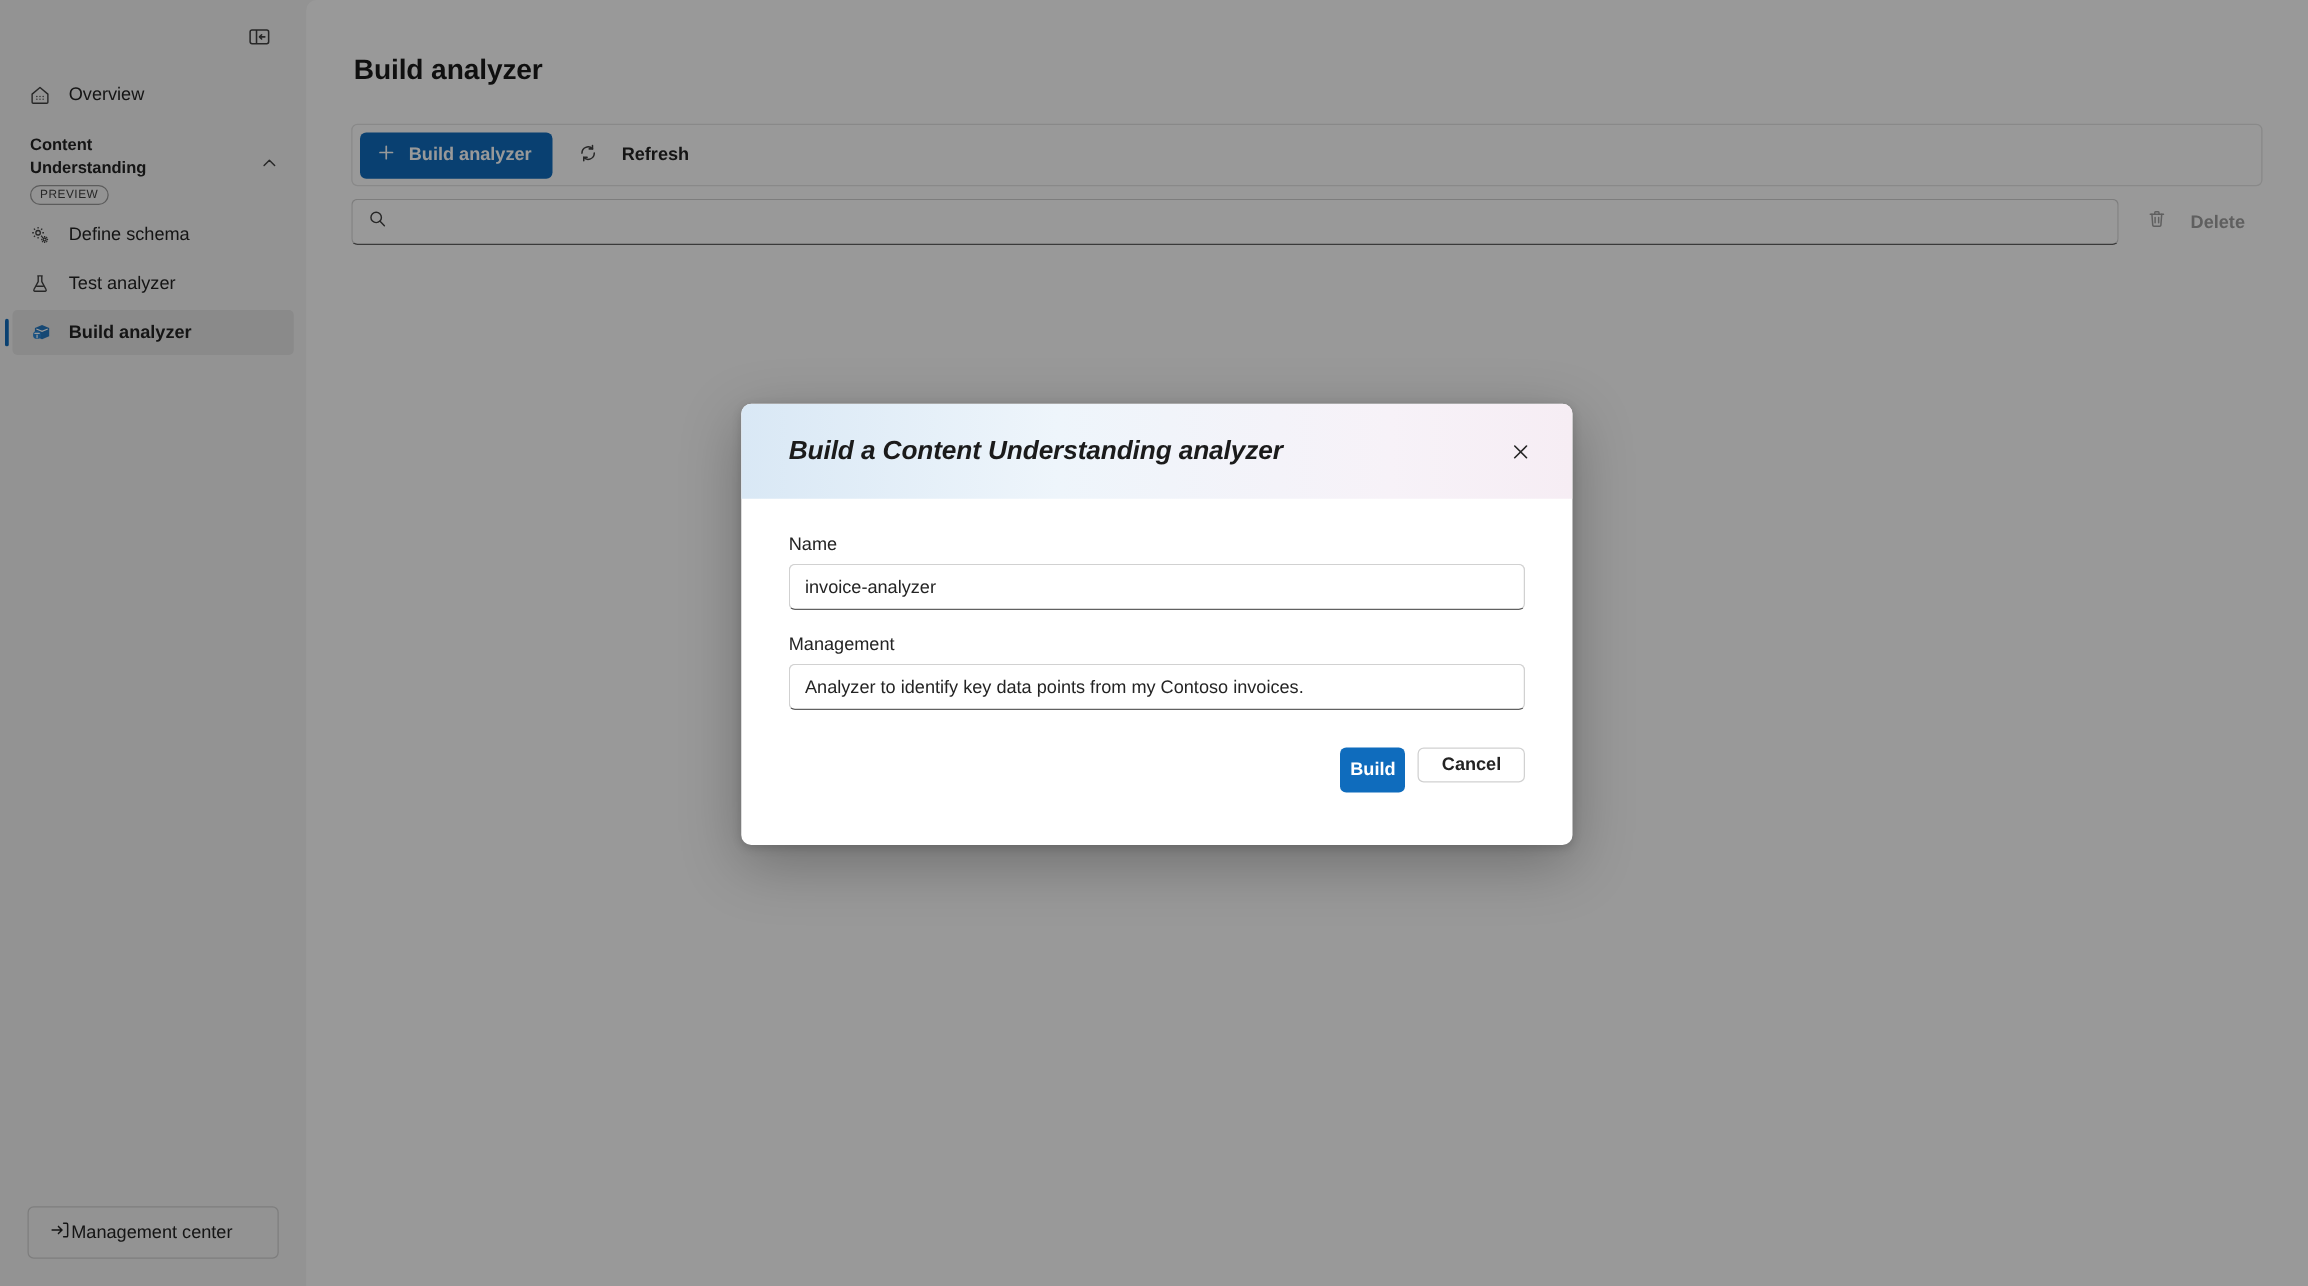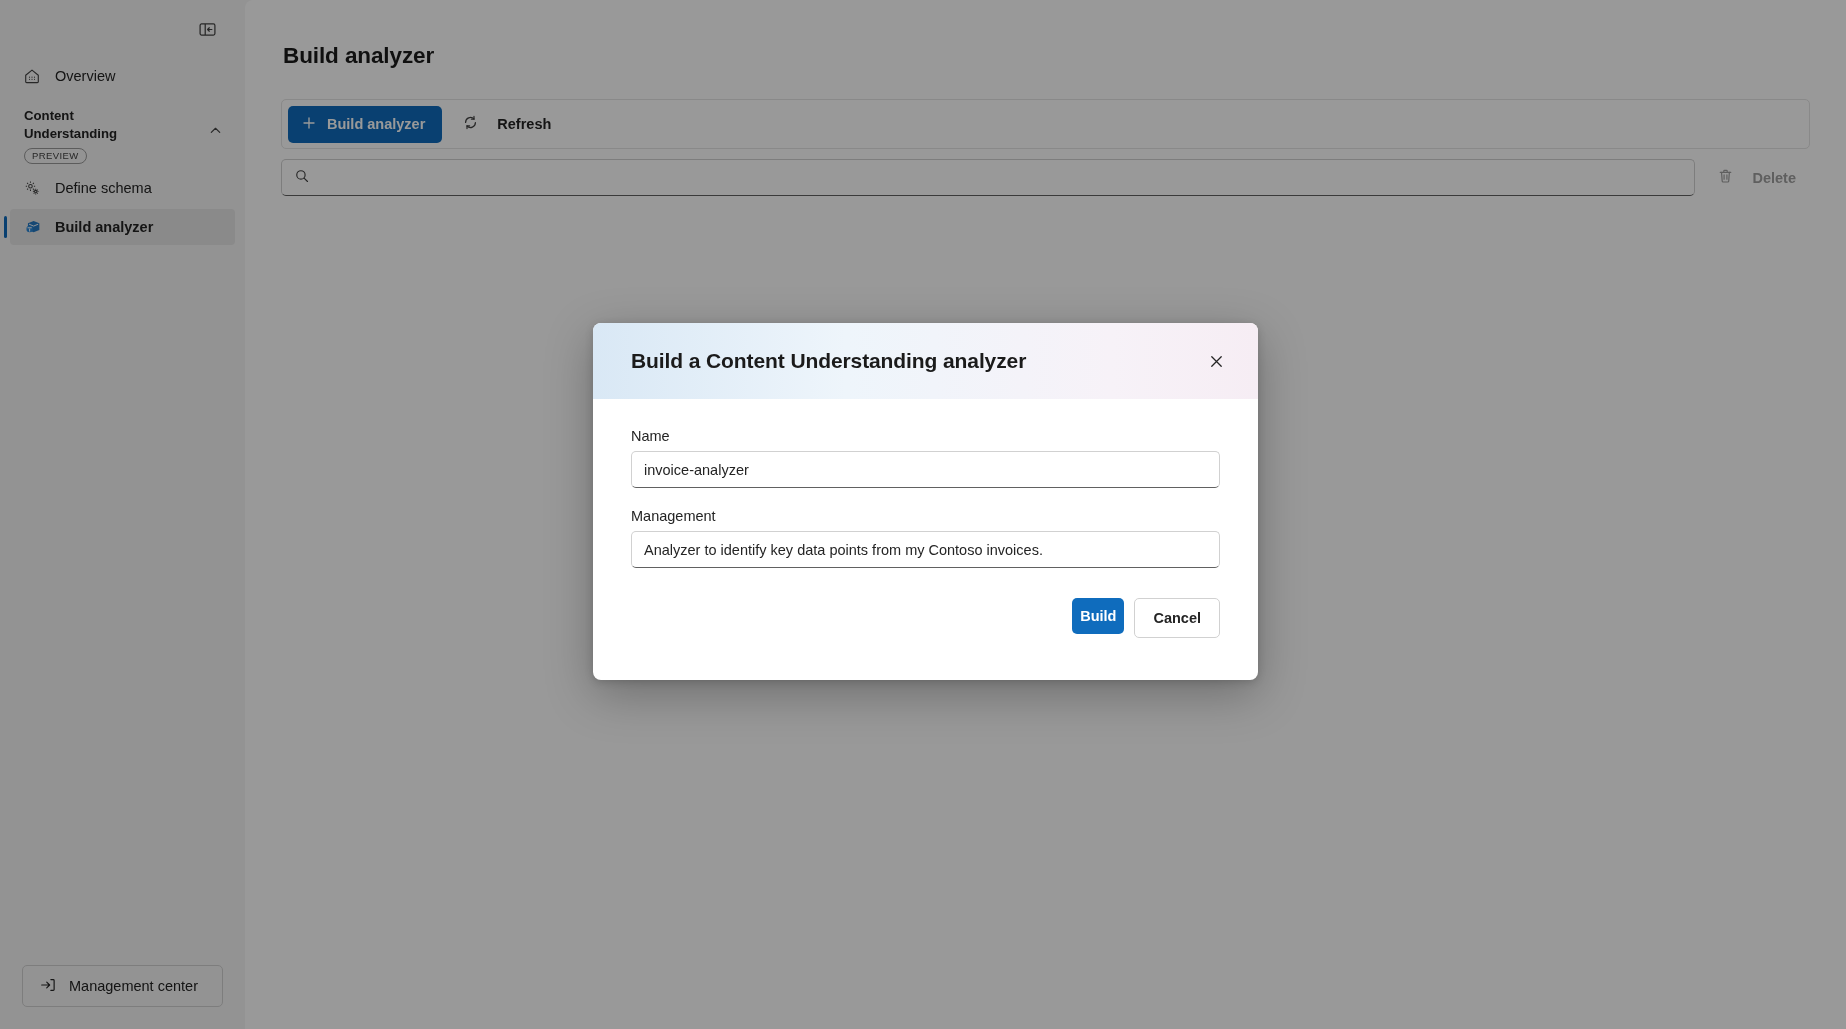--- a/index.html
+++ b/index.html
@@ -107,21 +107,21 @@
     margin-top: auto;
     padding: 0 22px 22px 22px;
   }
   .mgmt-btn {
     height: 42px;
     border: 1px solid #d1d1d1;
     border-radius: 5px;
     background: transparent;
     display: flex;
     align-items: center;
-    gap: 12px;
+    gap: 0;
     padding: 4px 16px;
     font-size: 14.5px;
     color: #242424;
     cursor: pointer;
     width: 100%;
   }
 
   
   .main {
     flex: 1;
@@ -233,20 +233,21 @@
     background: linear-gradient(90deg, #d9e8f5 0%, #eef5fb 38%, #f7f2f8 78%, #f6edf4 100%);
     display: flex;
     align-items: center;
     padding: 0 26px 0 38px;
   }
   .dialog-title {
     font-size: 21px;
     font-weight: 700;
     color: #1b1b1b;
     letter-spacing: -0.1px;
+    font-style: italic;
   }
   .dialog-close {
     margin-left: auto;
     width: 32px; height: 32px;
     display: flex; align-items: center; justify-content: center;
     border-radius: 4px;
     cursor: pointer;
     color: #242424;
   }
   .dialog-body { padding: 29px 38px 0 38px; }
@@ -285,21 +286,21 @@
     font-size: 14.5px;
     font-weight: 700;
     cursor: pointer;
     font-family: inherit;
   }
   .btn-cancel {
     background: #ffffff;
     color: #242424;
     border: 1px solid #d1d1d1;
     border-radius: 5px;
-    height: 40px;
+    height: 28px;
     padding: 0 18px;
     font-size: 14.5px;
     font-weight: 600;
     cursor: pointer;
     font-family: inherit;
   }
 </style>
 </head>
 <body>
 
@@ -349,20 +350,29 @@
           <svg width="18" height="18" viewBox="0 0 20 20" fill="none" stroke="#424242" stroke-width="1.15">
             <circle cx="8.3" cy="8.0" r="2.0"></circle>
             <path d="M8.3 2.8 v1.4 M8.3 11.8 v1.4 M3.1 8 h1.4 M12.1 8 h1.4 M4.6 4.3 l1 1 M11 10.7 l1 1 M12 4.3 l-1 1 M5.6 10.7 l-1 1"></path>
             <circle cx="14.1" cy="14.0" r="1.35"></circle>
             <path d="M14.1 10.9 v1.0 M14.1 16.1 v1.0 M11 14 h1.0 M16.2 14 h1.0 M11.9 11.8 l0.72 0.72 M15.6 15.5 l0.72 0.72 M16.3 11.8 l-0.72 0.72 M12.6 15.5 l-0.72 0.72"></path>
           </svg>
         </span>
         <span>Define schema</span>
       </div>
 
+      <div class="nav-item">
+        <span class="nav-ico">
+          <svg width="18" height="18" viewBox="0 0 20 20" fill="none" stroke="#424242" stroke-width="1.25" stroke-linejoin="round">
+            <path d="M7.6 3 h4.8 M8.4 3 v5.1 L4.6 15.1 A1 1 0 0 0 5.5 16.6 h9 a1 1 0 0 0 .9-1.5 L11.6 8.1 V3"></path>
+            <path d="M6.6 12.2 h6.8"></path>
+          </svg>
+        </span>
+        <span>Test analyzer</span>
+      </div>
 
       <div class="nav-item selected">
         <span class="nav-ico">
           <svg width="19" height="19" viewBox="0 0 20 20" fill="none">
             <path d="M11.2 3.1 L17.2 5.6 V12.6 L11.2 15.1 L5.2 12.6 V5.6 Z" fill="#0f6cbd" opacity="0.9"></path>
             <path d="M6.4 6.5 L11.2 8.5 L16.0 6.5" stroke="#ffffff" stroke-width="1" fill="none"></path>
             <circle cx="7.0" cy="11.6" r="3.4" fill="#2b88d8"></circle>
             <path d="M5.2 10.3 h3.6 M7.0 11.6 v2.3" stroke="#ffffff" stroke-width="1.05" stroke-linecap="round"></path>
           </svg>
         </span>

